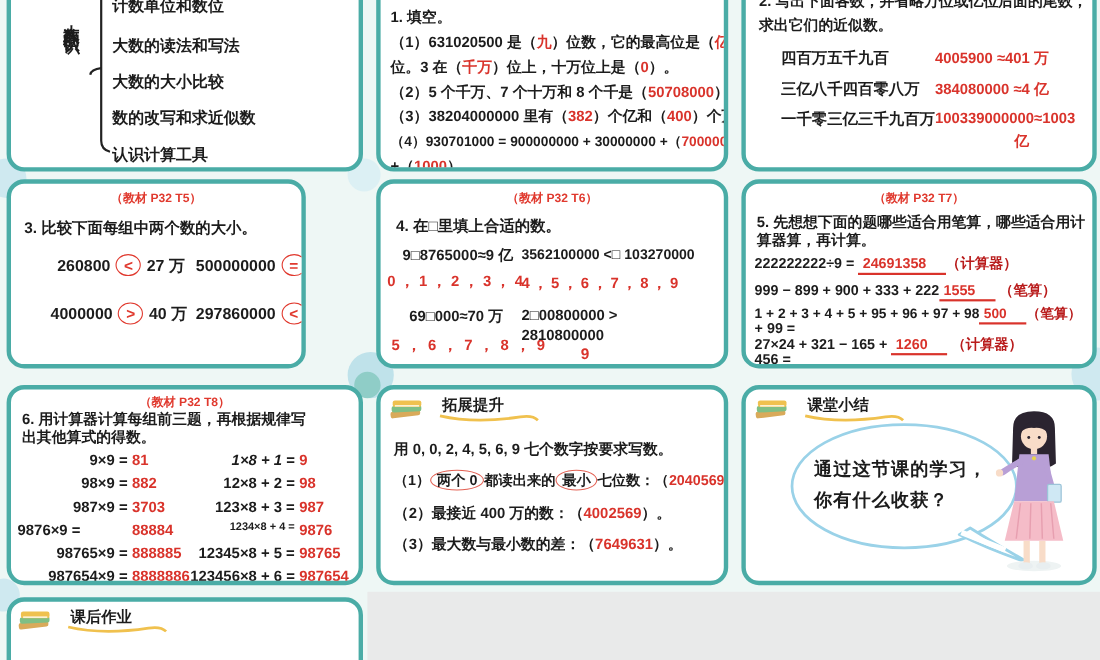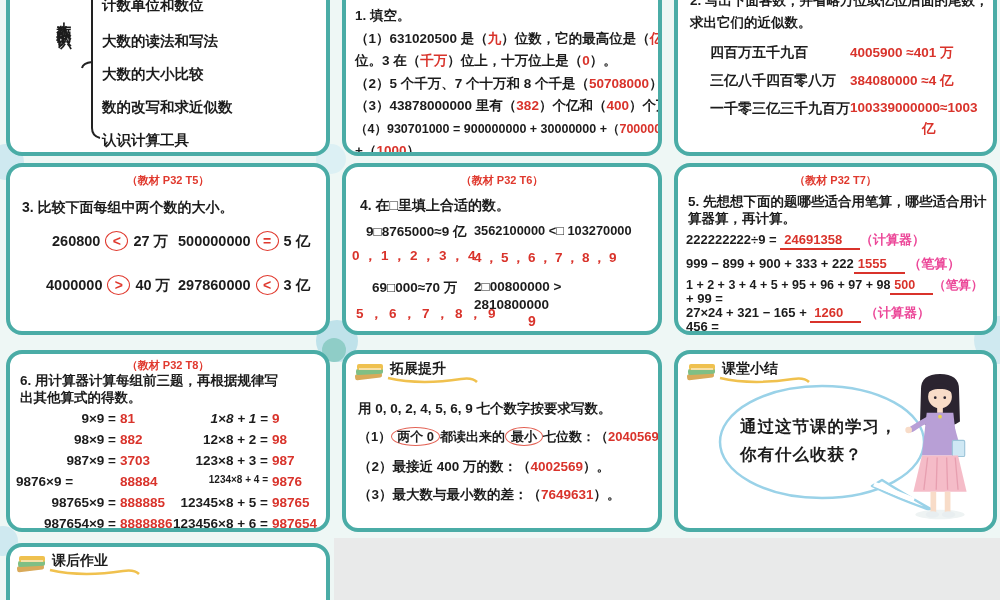--- a/index.html
+++ b/index.html
@@ -4,31 +4,31 @@
 <style>
   html,body{margin:0;padding:0;}
   body{width:1000px;height:600px;overflow:hidden;font-family:"Liberation Sans","DejaVu Sans",sans-serif;}
   .slide{position:relative;width:1000px;height:600px;background:#eef7f5;overflow:hidden;}
   .gray-strip{position:absolute;left:334px;top:538px;width:666px;height:62px;background:#e9eaea;}
   .blob{position:absolute;border-radius:50%;z-index:0;}
   .panel{position:absolute;background:#ffffff;border:4px solid #4aaca6;border-radius:16px;box-sizing:border-box;overflow:hidden;z-index:1;font-weight:700;color:#1c1c1c;}
   .abs{position:absolute;white-space:nowrap;}
   .tag{position:absolute;left:0;right:0;text-align:center;color:#e0392e;font-size:11px;font-weight:700;}
   .red{color:#d9332b;}
-  .blue{color:#ec4899;}
+  .blue{color:#b91c1c;}
   .ansu{color:#d9332b;border-bottom:2px solid #d9332b;padding:0 18px 1px 4px;}
   .opc{display:inline-flex;align-items:center;justify-content:center;width:21px;height:18px;border:1.6px solid #e0392e;border-radius:50%;color:#e0392e;font-size:14px;margin:0 5px;background:#fff;}
   .circled{border:1.5px solid rgba(222,70,55,.85);border-radius:50%;padding:1px 5px;}
   
   .vtitle{position:absolute;left:44px;top:22px;writing-mode:vertical-rl;text-orientation:upright;font-size:15px;letter-spacing:3px;}
   .map-item{position:absolute;left:92px;font-size:14.5px;}
   
   .fill-line{font-size:13.5px;line-height:22.5px;white-space:nowrap;}
   
-  .badge{position:absolute;display:flex;align-items:flex-start;gap:4px;}
+  .badge{position:absolute;display:flex;align-items:flex-start;gap:16px;}
   .badge-label{font-size:14px;font-weight:700;position:relative;}
   .badge-label svg{position:absolute;left:-4px;bottom:-7px;}
   
   .bubble-text{position:absolute;font-size:16.5px;font-weight:700;letter-spacing:1px;}
 </style>
 </head>
 <body>
 
 <div class="slide">
 
@@ -50,38 +50,38 @@
     <div class="map-item abs" style="top:77px;">大数的大小比较</div>
     <div class="map-item abs" style="top:110px;">数的改写和求近似数</div>
     <div class="map-item abs" style="top:143px;">认识计算工具</div>
   </div>
 
   <div class="panel" style="left:342px;top:-16px;width:320px;height:172px;padding:17px 0 0 9px;">
     <div class="fill-line">1. 填空。</div>
     <div class="fill-line"><span>（1）631020500 是（</span><span class="red">九</span><span>）位数，它的最高位是（</span><span class="red">亿</span></div>
     <div class="fill-line"><span>位。3 在（</span><span class="red">千万</span><span>）位上，十万位上是（</span><span class="red">0</span><span>）。</span></div>
     <div class="fill-line"><span>（2）5 个千万、7 个十万和 8 个千是（</span><span class="red">50708000</span><span>）。</span></div>
-    <div class="fill-line"><span>（3）43878000000 里有（</span><span class="red">382</span><span>）个亿和（</span><span class="red">400</span><span>）个万。</span></div>
+    <div class="fill-line"><span>（3）38204000000 里有（</span><span class="red">382</span><span>）个亿和（</span><span class="red">400</span><span>）个万。</span></div>
     <div class="fill-line" style="font-size:12.5px;"><span>（4）930701000 = 900000000 + 30000000 +（</span><span class="red">700000</span><span>）</span></div>
     <div class="fill-line"><span>+（</span><span class="red">1000</span><span>）。</span></div>
   </div>
 
   <div class="panel" style="left:674px;top:-16px;width:323px;height:172px;">
     <div class="abs" style="left:12px;top:4px;font-size:13.5px;">2. 写出下面各数，并省略万位或亿位后面的尾数，</div>
     <div class="abs" style="left:12px;top:26px;font-size:13.5px;">求出它们的近似数。</div>
     <div class="abs" style="left:32px;top:56px;font-size:14px;">四百万五千九百</div>
     <div class="abs red" style="left:172px;top:56px;font-size:13.5px;">4005900 ≈401 万</div>
     <div class="abs" style="left:32px;top:84px;font-size:14px;">三亿八千四百零八万</div>
     <div class="abs red" style="left:172px;top:84px;font-size:13.5px;">384080000 ≈4 亿</div>
     <div class="abs" style="left:32px;top:112px;font-size:14px;">一千零三亿三千九百万</div>
     <div class="abs red" style="left:172px;top:112px;font-size:13.5px;">100339000000≈1003</div>
     <div class="abs red" style="left:244px;top:132px;font-size:13.5px;">亿</div>
   </div>
 
-  <div class="panel" style="left:6px;top:163px;width:324px;height:172px;">
+  <div class="panel" style="left:6px;top:163px;width:272px;height:172px;">
     <div class="tag" style="top:6px;">（教材 P32 T5）</div>
     <div class="abs" style="left:12px;top:32px;font-size:14px;">3. 比较下面每组中两个数的大小。</div>
     <div class="abs" style="left:42px;top:64px;font-size:14.5px;"><span>260800</span><span class="opc">&lt;</span><span>27 万</span></div>
     <div class="abs" style="left:168px;top:64px;font-size:14.5px;"><span>500000000</span><span class="opc">=</span><span>5 亿</span></div>
     <div class="abs" style="left:36px;top:108px;font-size:14.5px;"><span>4000000</span><span class="opc">&gt;</span><span>40 万</span></div>
     <div class="abs" style="left:168px;top:108px;font-size:14.5px;"><span>297860000</span><span class="opc">&lt;</span><span>3 亿</span></div>
   </div>
 
   <div class="panel" style="left:342px;top:163px;width:320px;height:172px;">
     <div class="tag" style="top:6px;">（教材 P32 T6）</div>

